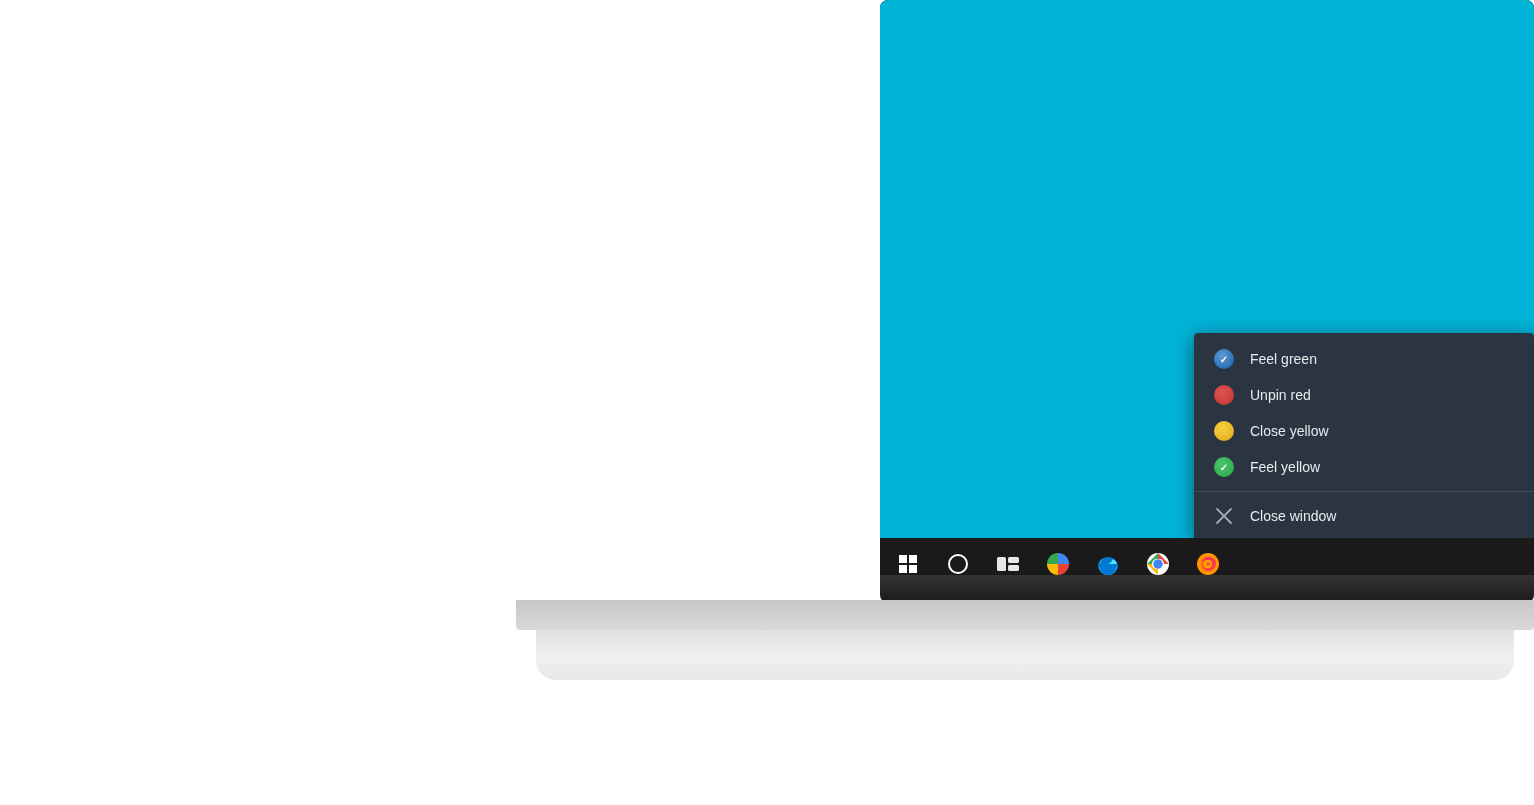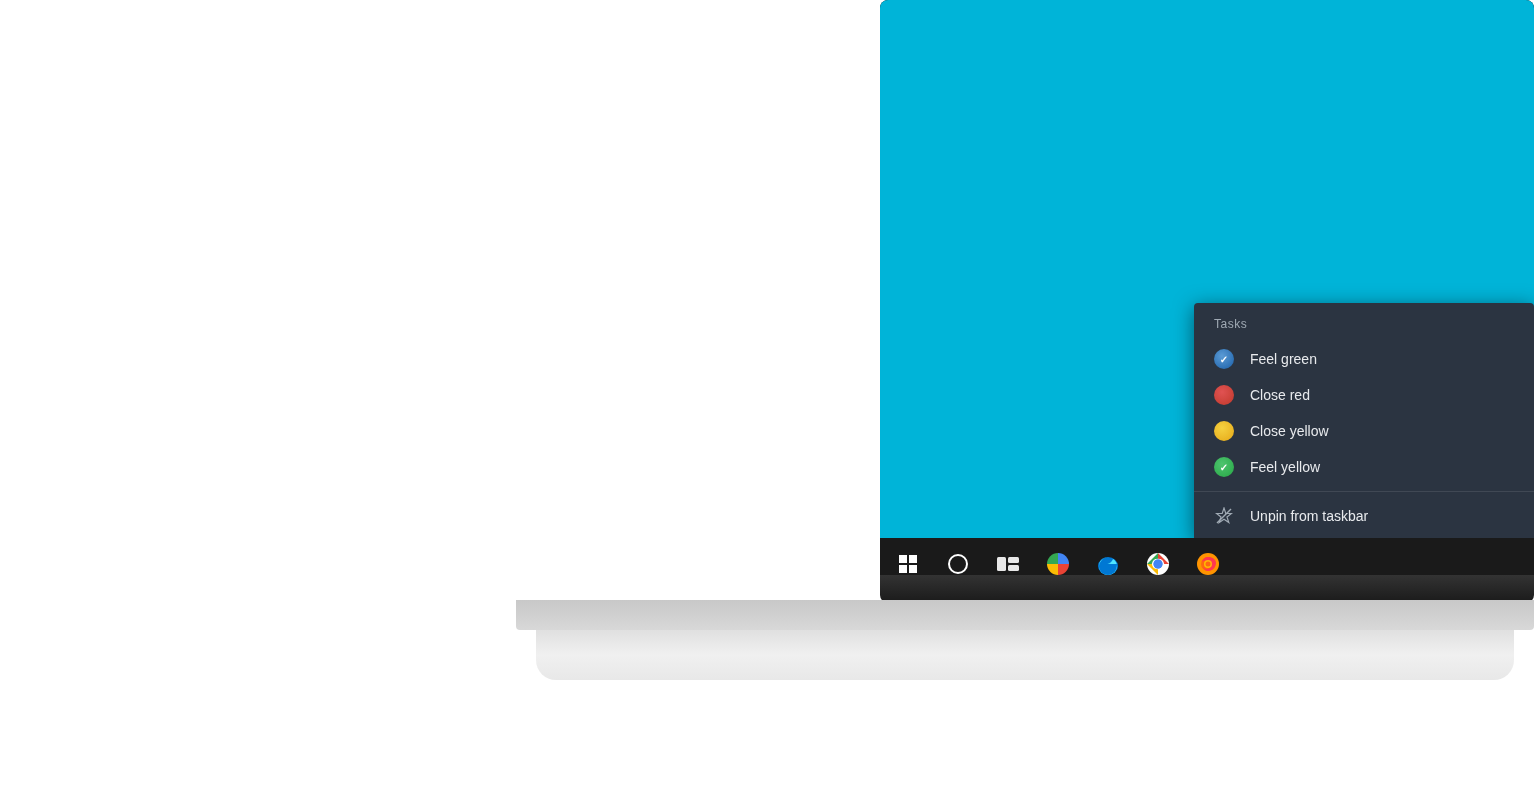--- a/index.html
+++ b/index.html
@@ -233,56 +233,54 @@
 </head>
 <body>
 
 <div class="laptop-bg"></div>
 
 <div class="laptop-screen-area">
 
   <div class="desktop-bg"></div>
 
   <div class="context-menu">
-    <div class="context-menu-section-label">Tasks</div>
 
     <div class="context-menu-item">
       <div class="circle-with-icon feel-blue-circle">✓</div>
       <span>Feel green</span>
     </div>
 
     <div class="context-menu-item">
       <div class="circle-with-icon feel-red-circle"></div>
-      <span>Close red</span>
+      <span>Unpin red</span>
     </div>
 
     <div class="context-menu-item">
       <div class="circle-with-icon feel-yellow-circle"></div>
       <span>Close yellow</span>
     </div>
 
     <div class="context-menu-item">
       <div class="circle-with-icon feel-green-circle">✓</div>
       <span>Feel yellow</span>
     </div>
 
     <div class="context-menu-divider"></div>
 
 
+
     <div class="context-menu-item">
       <div class="menu-item-icon">
-        <svg width="18" height="18" viewBox="0 0 18 18" fill="none" xmlns="http://www.w3.org/2000/svg">
-
-          <path d="M9 1 L10.8 6.5 L16.5 6.5 L12 10 L13.8 15.5 L9 12.2 L4.2 15.5 L6 10 L1.5 6.5 L7.2 6.5 Z" stroke="#a0aab4" stroke-width="1.2" fill="none"></path>
-          <line x1="2" y1="16" x2="16" y2="2" stroke="#a0aab4" stroke-width="1.5"></line>
+        <svg width="16" height="16" viewBox="0 0 16 16" fill="none" xmlns="http://www.w3.org/2000/svg">
+          <line x1="1" y1="1" x2="15" y2="15" stroke="#a0aab4" stroke-width="1.8" stroke-linecap="round"></line>
+          <line x1="15" y1="1" x2="1" y2="15" stroke="#a0aab4" stroke-width="1.8" stroke-linecap="round"></line>
         </svg>
       </div>
-      <span>Unpin from taskbar</span>
-    </div>
-
+      <span>Close window</span>
+    </div>
   </div>
 
   <div class="taskbar">
 
     <div class="taskbar-icon">
       <div class="win-icon">
         <div></div>
           <div></div>
           <div></div>
           <div></div>

